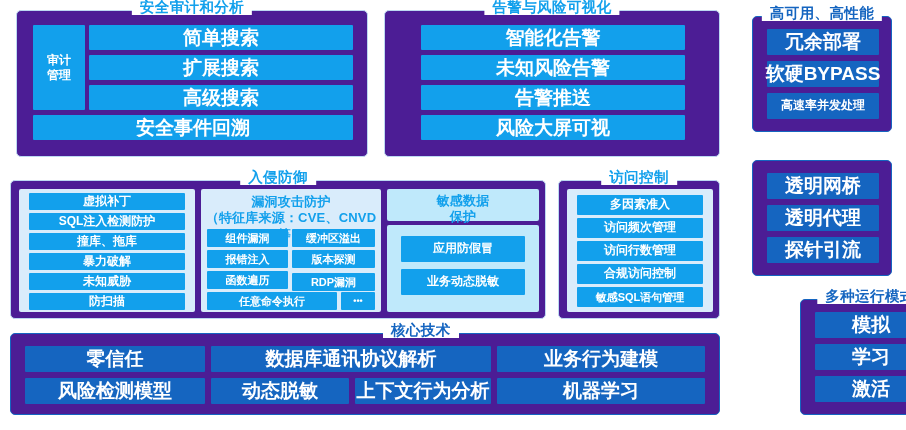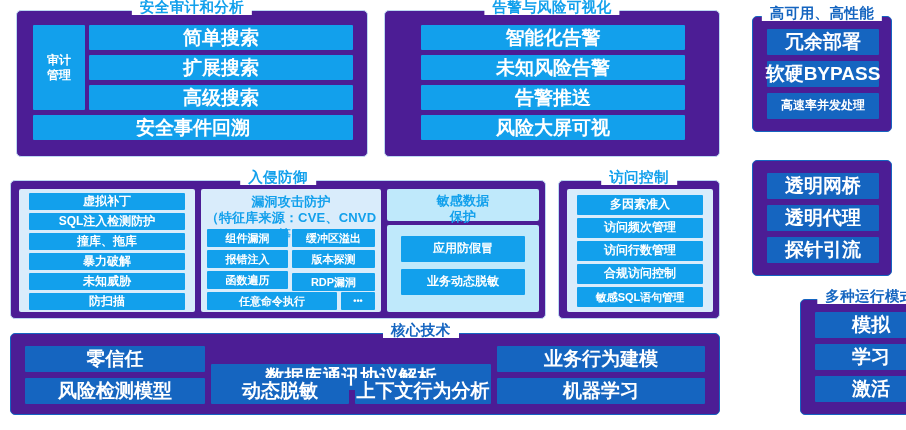--- a/index.html
+++ b/index.html
@@ -143,20 +143,20 @@
 
   <div class="abs cell dk" style="left:14px;top:12px;width:112px;height:26px;">模拟</div>
   <div class="abs cell dk" style="left:14px;top:44px;width:112px;height:26px;">学习</div>
   <div class="abs cell dk" style="left:14px;top:76px;width:112px;height:26px;">激活</div>
 </div>
 
 <div class="fs dark" style="left:10px;top:333px;width:710px;height:82px;">
   <div class="fs-title" style="left:372px;transform:none;">核心技术</div>
 
   <div class="abs cell dk" style="left:14px;top:12px;width:180px;height:26px;">零信任</div>
-  <div class="abs cell dk" style="left:200px;top:12px;width:280px;height:26px;margin-top:18px;">数据库通讯协议解析</div>
+  <div class="abs cell dk" style="left:200px;top:12px;width:280px;height:26px;">数据库通讯协议解析</div>
   <div class="abs cell dk" style="left:486px;top:12px;width:208px;height:26px;">业务行为建模</div>
 
   <div class="abs cell dk" style="left:14px;top:44px;width:180px;height:26px;">风险检测模型</div>
   <div class="abs cell dk" style="left:200px;top:44px;width:138px;height:26px;">动态脱敏</div>
   <div class="abs cell dk" style="left:344px;top:44px;width:136px;height:26px;">上下文行为分析</div>
   <div class="abs cell dk" style="left:486px;top:44px;width:208px;height:26px;">机器学习</div>
 </div>
 
 </body></html>

